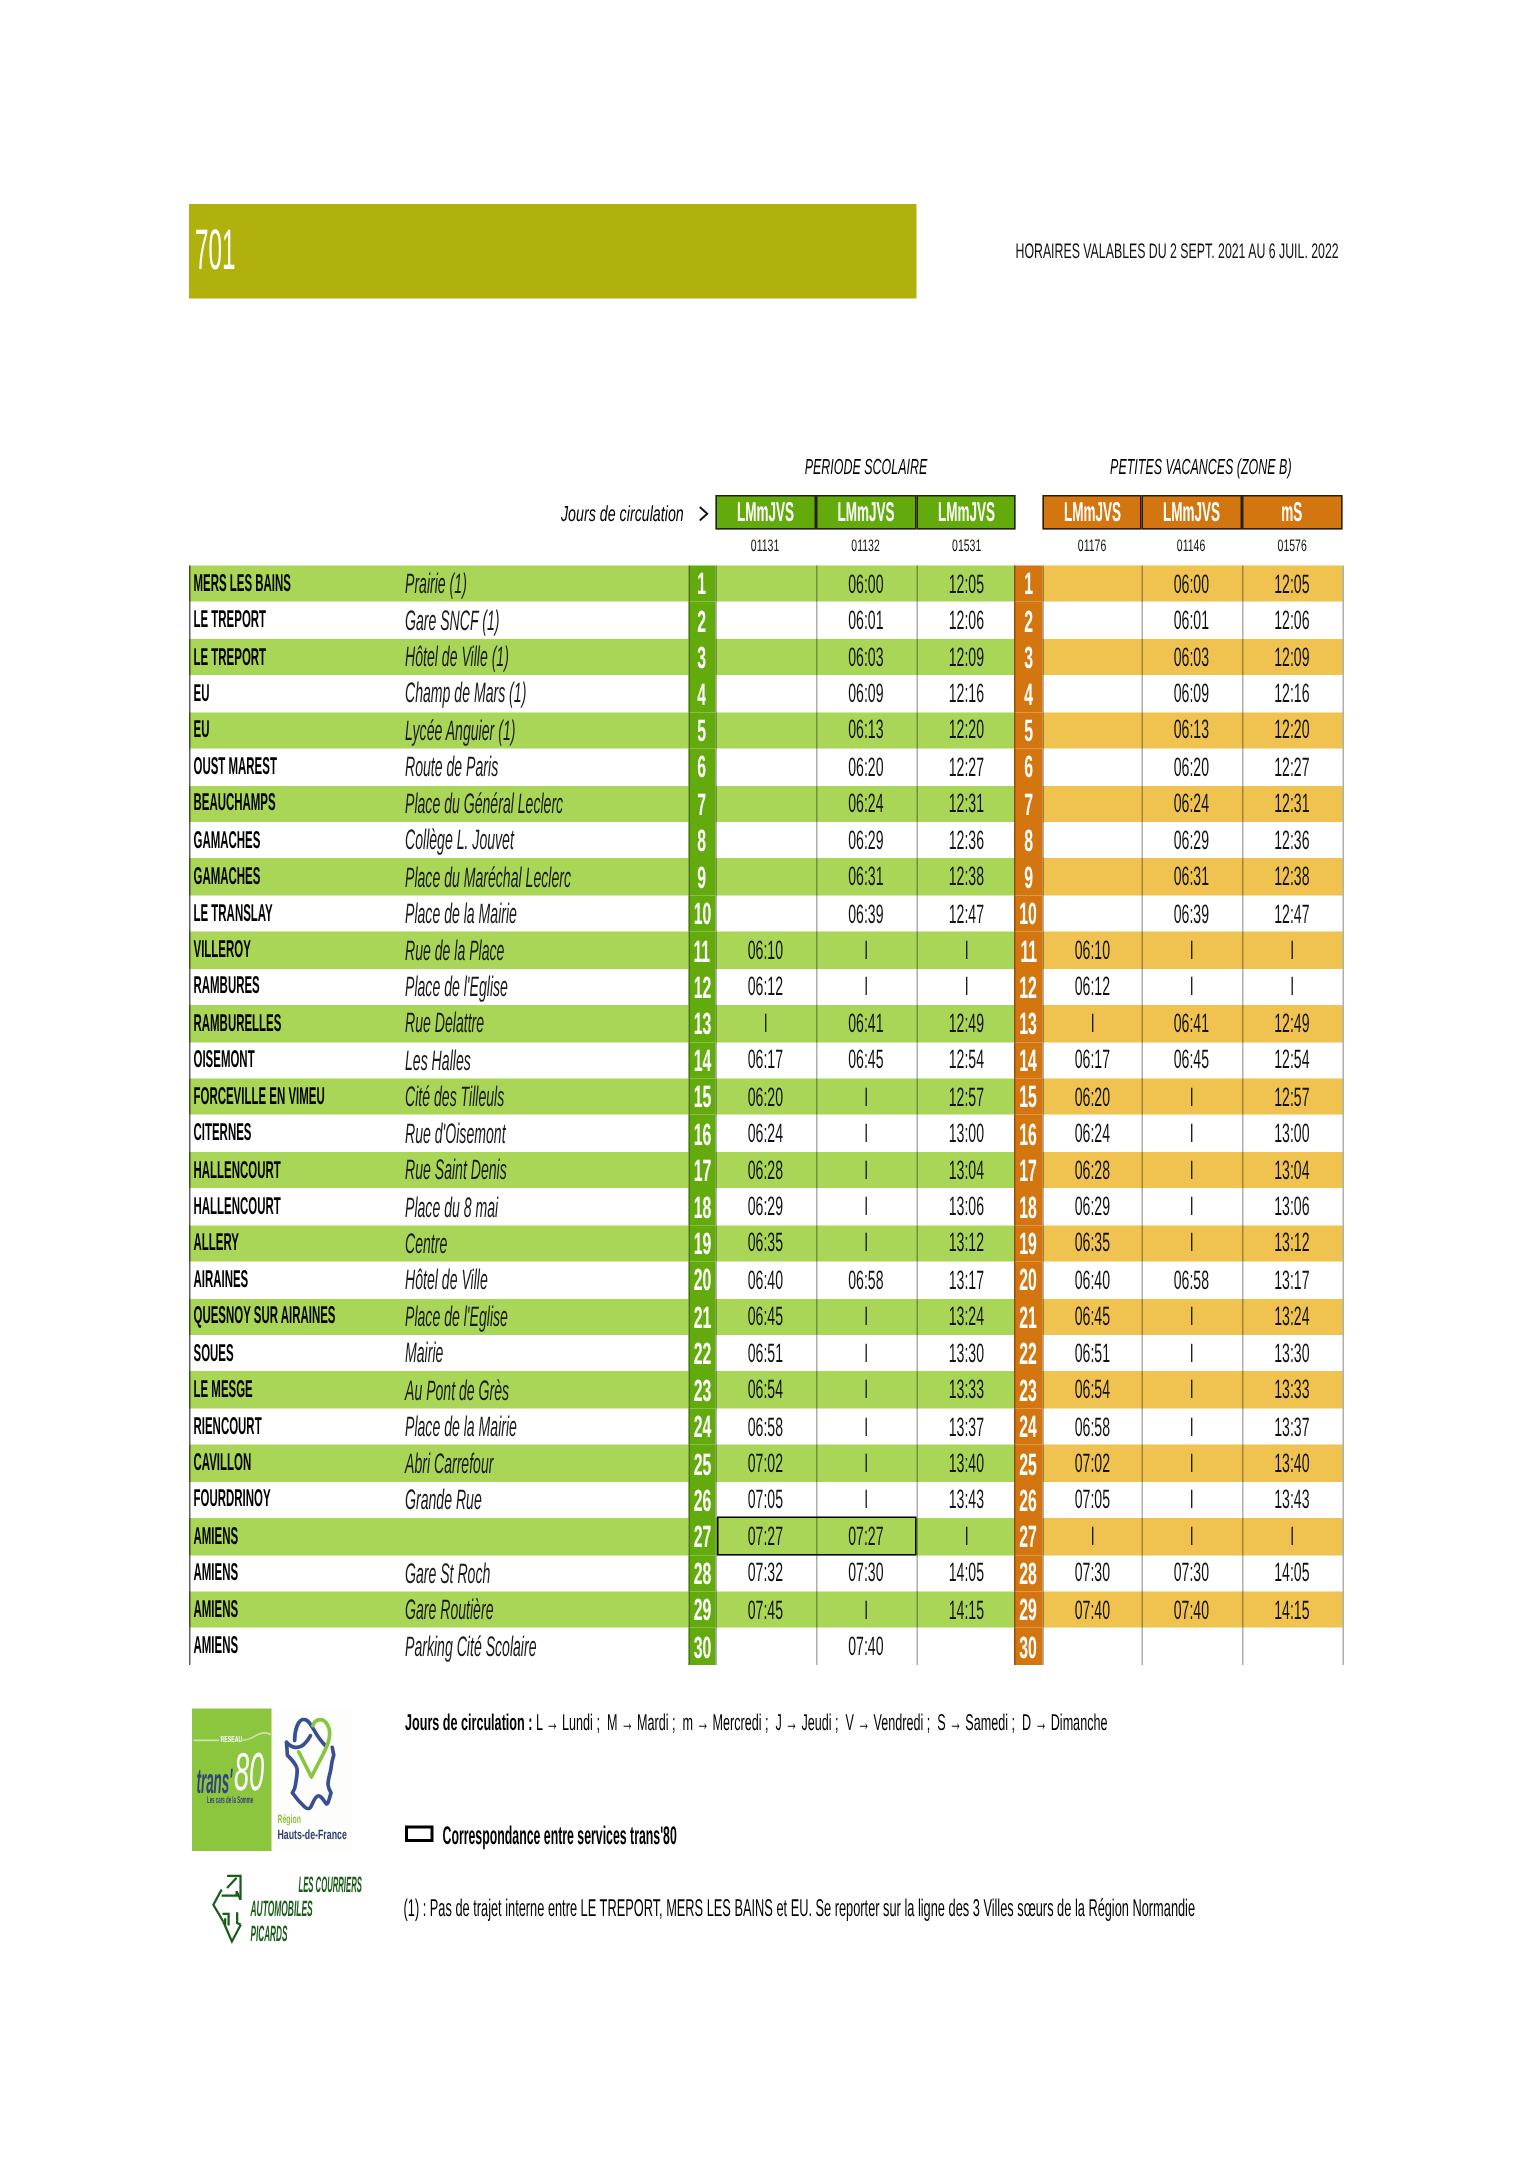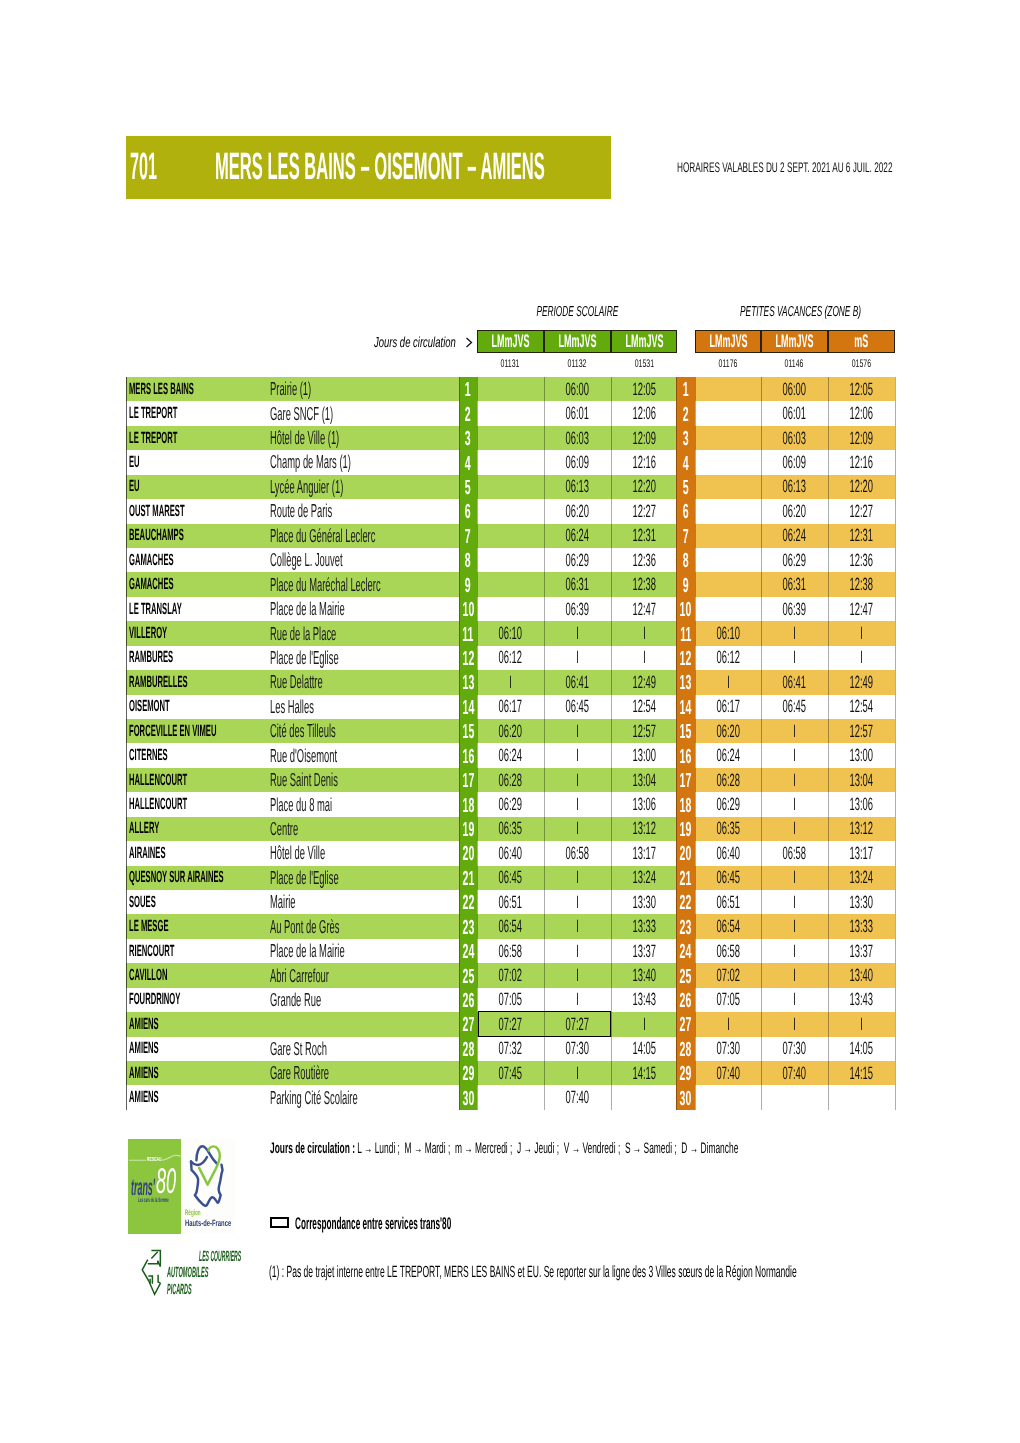--- a/index.html
+++ b/index.html
@@ -6,21 +6,21 @@
   html,body{margin:0;padding:0;}
   body{width:1020px;height:1443px;background:#fff;color:#000;
        font-family:"Liberation Sans",sans-serif;position:relative;overflow:hidden;
        -webkit-font-smoothing:antialiased;text-rendering:geometricPrecision;}
   .page{position:absolute;left:0;top:0;width:1020px;height:1443px;}
   .cond{display:inline-block;transform:scaleX(0.50);transform-origin:left center;white-space:nowrap;}
   .condc{display:inline-block;transform:scaleX(0.50);transform-origin:center center;white-space:nowrap;}
 
   
   #titlebar{position:absolute;left:126px;top:136px;width:485px;height:63px;background:#b0b10c;}
-  #route-number{position:absolute;left:130.4px;top:153.5px;font-size:38px;font-weight:bold;color:#fff;line-height:26.2px;height:26.2px;}
+  #route-number{position:absolute;left:130.4px;top:153.5px;font-size:38px;font-weight:normal;color:#fff;line-height:26.2px;height:26.2px;}
   #route-number .cond{transform:scaleX(0.425);}
   #route-title{position:absolute;left:215px;top:153.5px;font-size:38px;font-weight:bold;color:#fff;line-height:26.2px;height:26.2px;}
   #route-title .cond{transform:scaleX(0.436);}
   #validity{position:absolute;left:677px;top:162.4px;font-size:14px;line-height:10.2px;height:10.2px;color:#111;}
   #validity .cond{transform:scaleX(0.587);}
 
   
   #period-scolaire{position:absolute;left:477px;top:307px;width:200px;text-align:center;
        font-size:14.5px;font-style:italic;line-height:10.6px;height:10.6px;}
   #period-vacances{position:absolute;left:695px;top:307px;width:200px;text-align:center;
@@ -49,21 +49,21 @@
   .numO{position:absolute;top:0;height:100%;padding-top:2px;background:#d4760f;color:#fff;
         font-weight:bold;font-size:20.5px;line-height:13.8px;display:flex;align-items:center;justify-content:center;}
   .numG .condc,.numO .condc{transform:scaleX(0.515);}
   .tcell{position:absolute;top:0;height:100%;display:flex;align-items:center;justify-content:center;
          font-size:17.8px;color:#111;}
   .tcell .condc{transform:scaleX(0.528);}
   .txt-commune{position:absolute;left:3px;top:0;height:100%;display:flex;align-items:center;
         font-size:16.2px;font-weight:bold;color:#000;}
   .txt-commune .cond{transform:scaleX(0.472);}
   .txt-stop{position:absolute;left:144px;top:0;height:100%;display:flex;align-items:center;
-        font-size:18.8px;color:#1a1a1a;}
+        font-size:18.8px;color:#1a1a1a;font-style:italic;}
   .txt-stop .cond{transform:scaleX(0.5);}
   .vsep{position:absolute;top:0;width:1.2px;height:733px;background:rgba(0,0,0,0.32);}
   .vsep-left{background:rgba(0,0,0,0.62);}
   .hilite{position:absolute;left:352px;top:634.3px;width:133px;height:26px;border:1.6px solid #000;}
 
   
   #logo-trans80{position:absolute;left:128px;top:1139.3px;width:106.5px;height:94.7px;background:#fdfdfb;}
   #logo-green{position:absolute;left:0;top:0;width:52.5px;height:94.5px;background:#8cc63e;}
   #logo-reseau{position:absolute;left:18.8px;top:18.6px;font-size:5.8px;color:#fff;letter-spacing:0.15px;
      font-weight:bold;line-height:4.2px;height:4.2px;}
@@ -99,21 +99,20 @@
   .cap-l2 .cond{transform:scaleX(0.38);}
   .cap-l3 .cond{transform:scaleX(0.37);}
 
 </style>
 </head>
 <body>
 
 <div class="page">
 <div id="titlebar"></div>
 <div id="route-number"><span class="cond">701</span></div>
-<div id="route-title"><span class="cond">MERS LES BAINS – OISEMONT – AMIENS</span></div>
 <div id="validity"><span class="cond">HORAIRES VALABLES DU 2 SEPT. 2021 AU 6 JUIL. 2022</span></div>
 <div id="period-scolaire"><span class="condc">PERIODE SCOLAIRE</span></div>
 <div id="period-vacances"><span class="condc">PETITES VACANCES (ZONE B)</span></div>
 <div id="days-caption"><span class="cond">Jours de circulation</span></div>
 <div id="days-arrow"><svg width="9" height="11" viewBox="0 0 9 11">
         <path d="M1.5 1 L6.5 5.5 L1.5 10" fill="none" stroke="#111" stroke-width="1.3"></path>
       </svg></div>
 <div class="dayhead g" style="left:477.0px;width:67.0px">
       <span class="condc">LMmJVS</span>
     </div>

